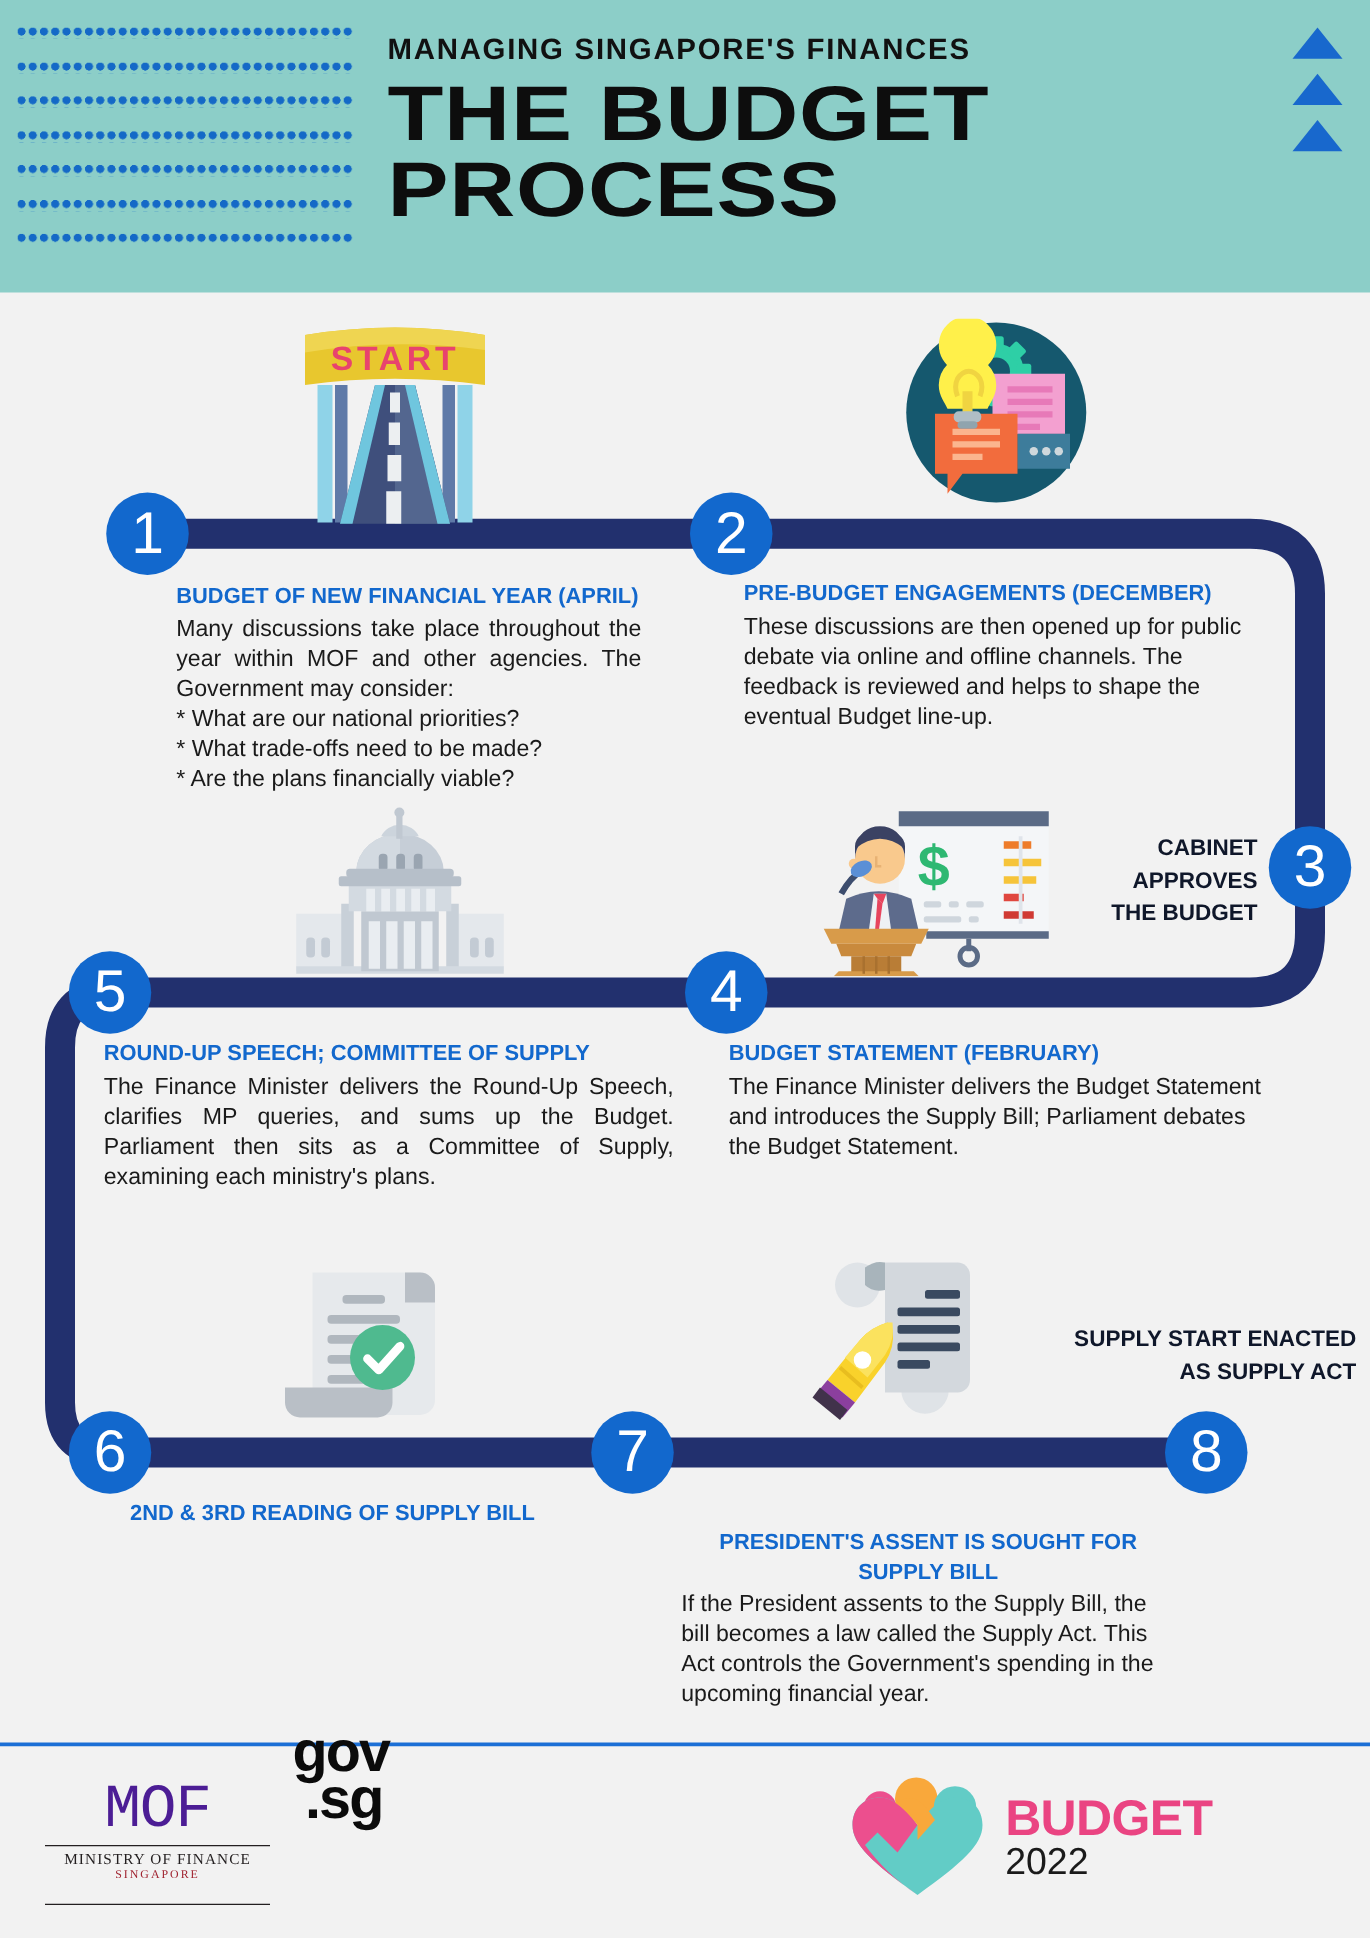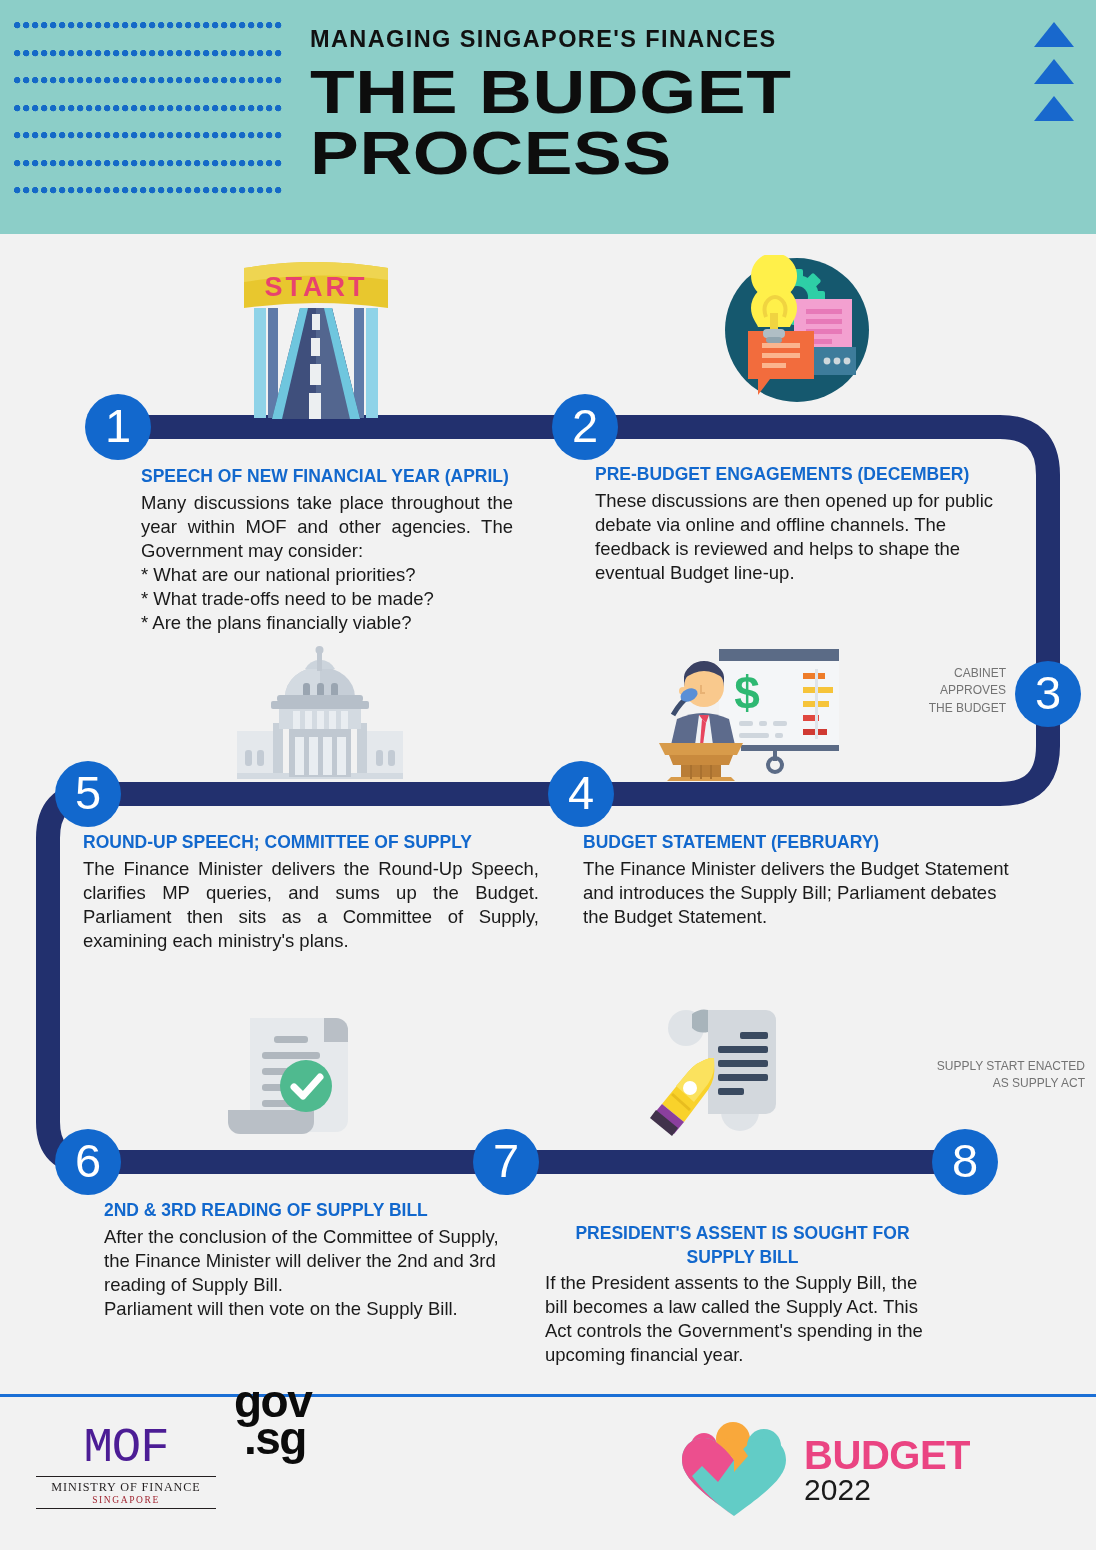--- a/index.html
+++ b/index.html
@@ -95,23 +95,23 @@
   .step-body {
     color: #1a1a1a;
     font-size: 18.5px;
     line-height: 1.30;
     white-space: pre-line;
     font-family: "Liberation Sans", sans-serif;
   }
   .just .step-body { text-align: justify; }
   .label-only {
     position: absolute;
-    color: #737373;
-    font-weight: normal;
-    font-size: 12px;
+    color: #0f172a;
+    font-weight: bold;
+    font-size: 18px;
     line-height: 1.45;
     text-align: right;
     white-space: pre-line;
     font-family: "Liberation Sans", sans-serif;
   }
 
   
   .illus { position: absolute; }
 
   
@@ -127,21 +127,21 @@
     letter-spacing: -1px;
   }
   .mof-sub {
     font-family: "Liberation Serif", serif;
     font-size: 12.2px; color: #231f20; letter-spacing: 0.9px;
     border-top: 1px solid #231f20; margin-top: 3px; padding-top: 3px;
   }
   .mof-sg {
     font-family: "Liberation Serif", serif;
     font-size: 9.5px; color: #a02430; letter-spacing: 1.6px;
-    border-bottom: 1px solid #231f20; padding-bottom: 3px;
+    border-bottom: 1px solid #231f20; padding-bottom: 18px;
   }
   .govsg { position: absolute; left: 234px; top: 1383px; }
   .govsg-line {
     font-size: 46px; font-weight: bold; color: #0b0b0b;
     line-height: 0.80; letter-spacing: -1.5px;
     font-family: "Liberation Sans", sans-serif;
   }
   .govsg-line2 { text-indent: 10px; }
   .budget-logo { position: absolute; right: 14px; top: 1420px; display: flex; align-items: center; gap: 14px; }
   .budget-text { line-height: 1; }
@@ -380,21 +380,21 @@
   <div class="step-num" style="left:85px;  top:394px;">1</div>
   <div class="step-num" style="left:552px; top:394px;">2</div>
   <div class="step-num" style="left:1015px;top:661px;">3</div>
   <div class="step-num" style="left:548px; top:761px;">4</div>
   <div class="step-num" style="left:55px;  top:761px;">5</div>
   <div class="step-num" style="left:55px;  top:1129px;">6</div>
   <div class="step-num" style="left:473px; top:1129px;">7</div>
   <div class="step-num" style="left:932px; top:1129px;">8</div>
 
   <div class="step-block just" style="left:141px; top:465px; width:372px;">
-    <div class="step-title">SPEECH OF NEW FINANCIAL YEAR (APRIL)</div>
+    <div class="step-title">BUDGET OF NEW FINANCIAL YEAR (APRIL)</div>
     <div class="step-body">Many discussions take place throughout the year within MOF and other agencies. The Government may consider:
 * What are our national priorities?
 * What trade-offs need to be made?
 * Are the plans financially viable?</div>
   </div>
 
   <div class="step-block" style="left:595px; top:463px; width:425px;">
     <div class="step-title">PRE-BUDGET ENGAGEMENTS (DECEMBER)</div>
     <div class="step-body">These discussions are then opened up for public debate via online and offline channels. The feedback is reviewed and helps to shape the eventual Budget line-up.</div>
   </div>
@@ -408,22 +408,20 @@
     <div class="step-body">The Finance Minister delivers the Budget Statement and introduces the Supply Bill; Parliament debates the Budget Statement.</div>
   </div>
 
   <div class="step-block just" style="left:83px; top:831px; width:456px;">
     <div class="step-title">ROUND-UP SPEECH; COMMITTEE OF SUPPLY</div>
     <div class="step-body">The Finance Minister delivers the Round-Up Speech, clarifies MP queries, and sums up the Budget. Parliament then sits as a Committee of Supply, examining each ministry's plans.</div>
   </div>
 
   <div class="step-block" style="left:104px; top:1199px; width:400px;">
     <div class="step-title">2ND &amp; 3RD READING OF SUPPLY BILL</div>
-    <div class="step-body">After the conclusion of the Committee of Supply, the Finance Minister will deliver the 2nd and 3rd reading of Supply Bill.
-Parliament will then vote on the Supply Bill.</div>
   </div>
 
   <div class="step-block" style="left:545px; top:1199px; width:395px;margin-top:23px;">
     <div class="step-title" style="text-align:center;">PRESIDENT'S ASSENT IS
 SOUGHT FOR SUPPLY BILL</div>
     <div class="step-body">If the President assents to the Supply Bill, the bill becomes a law called the Supply Act. This Act controls the Government's spending in the upcoming financial year.</div>
   </div>
 
   <div class="label-only" style="left:780px; top:1058px; width:305px;">SUPPLY START ENACTED
 AS SUPPLY ACT</div>

